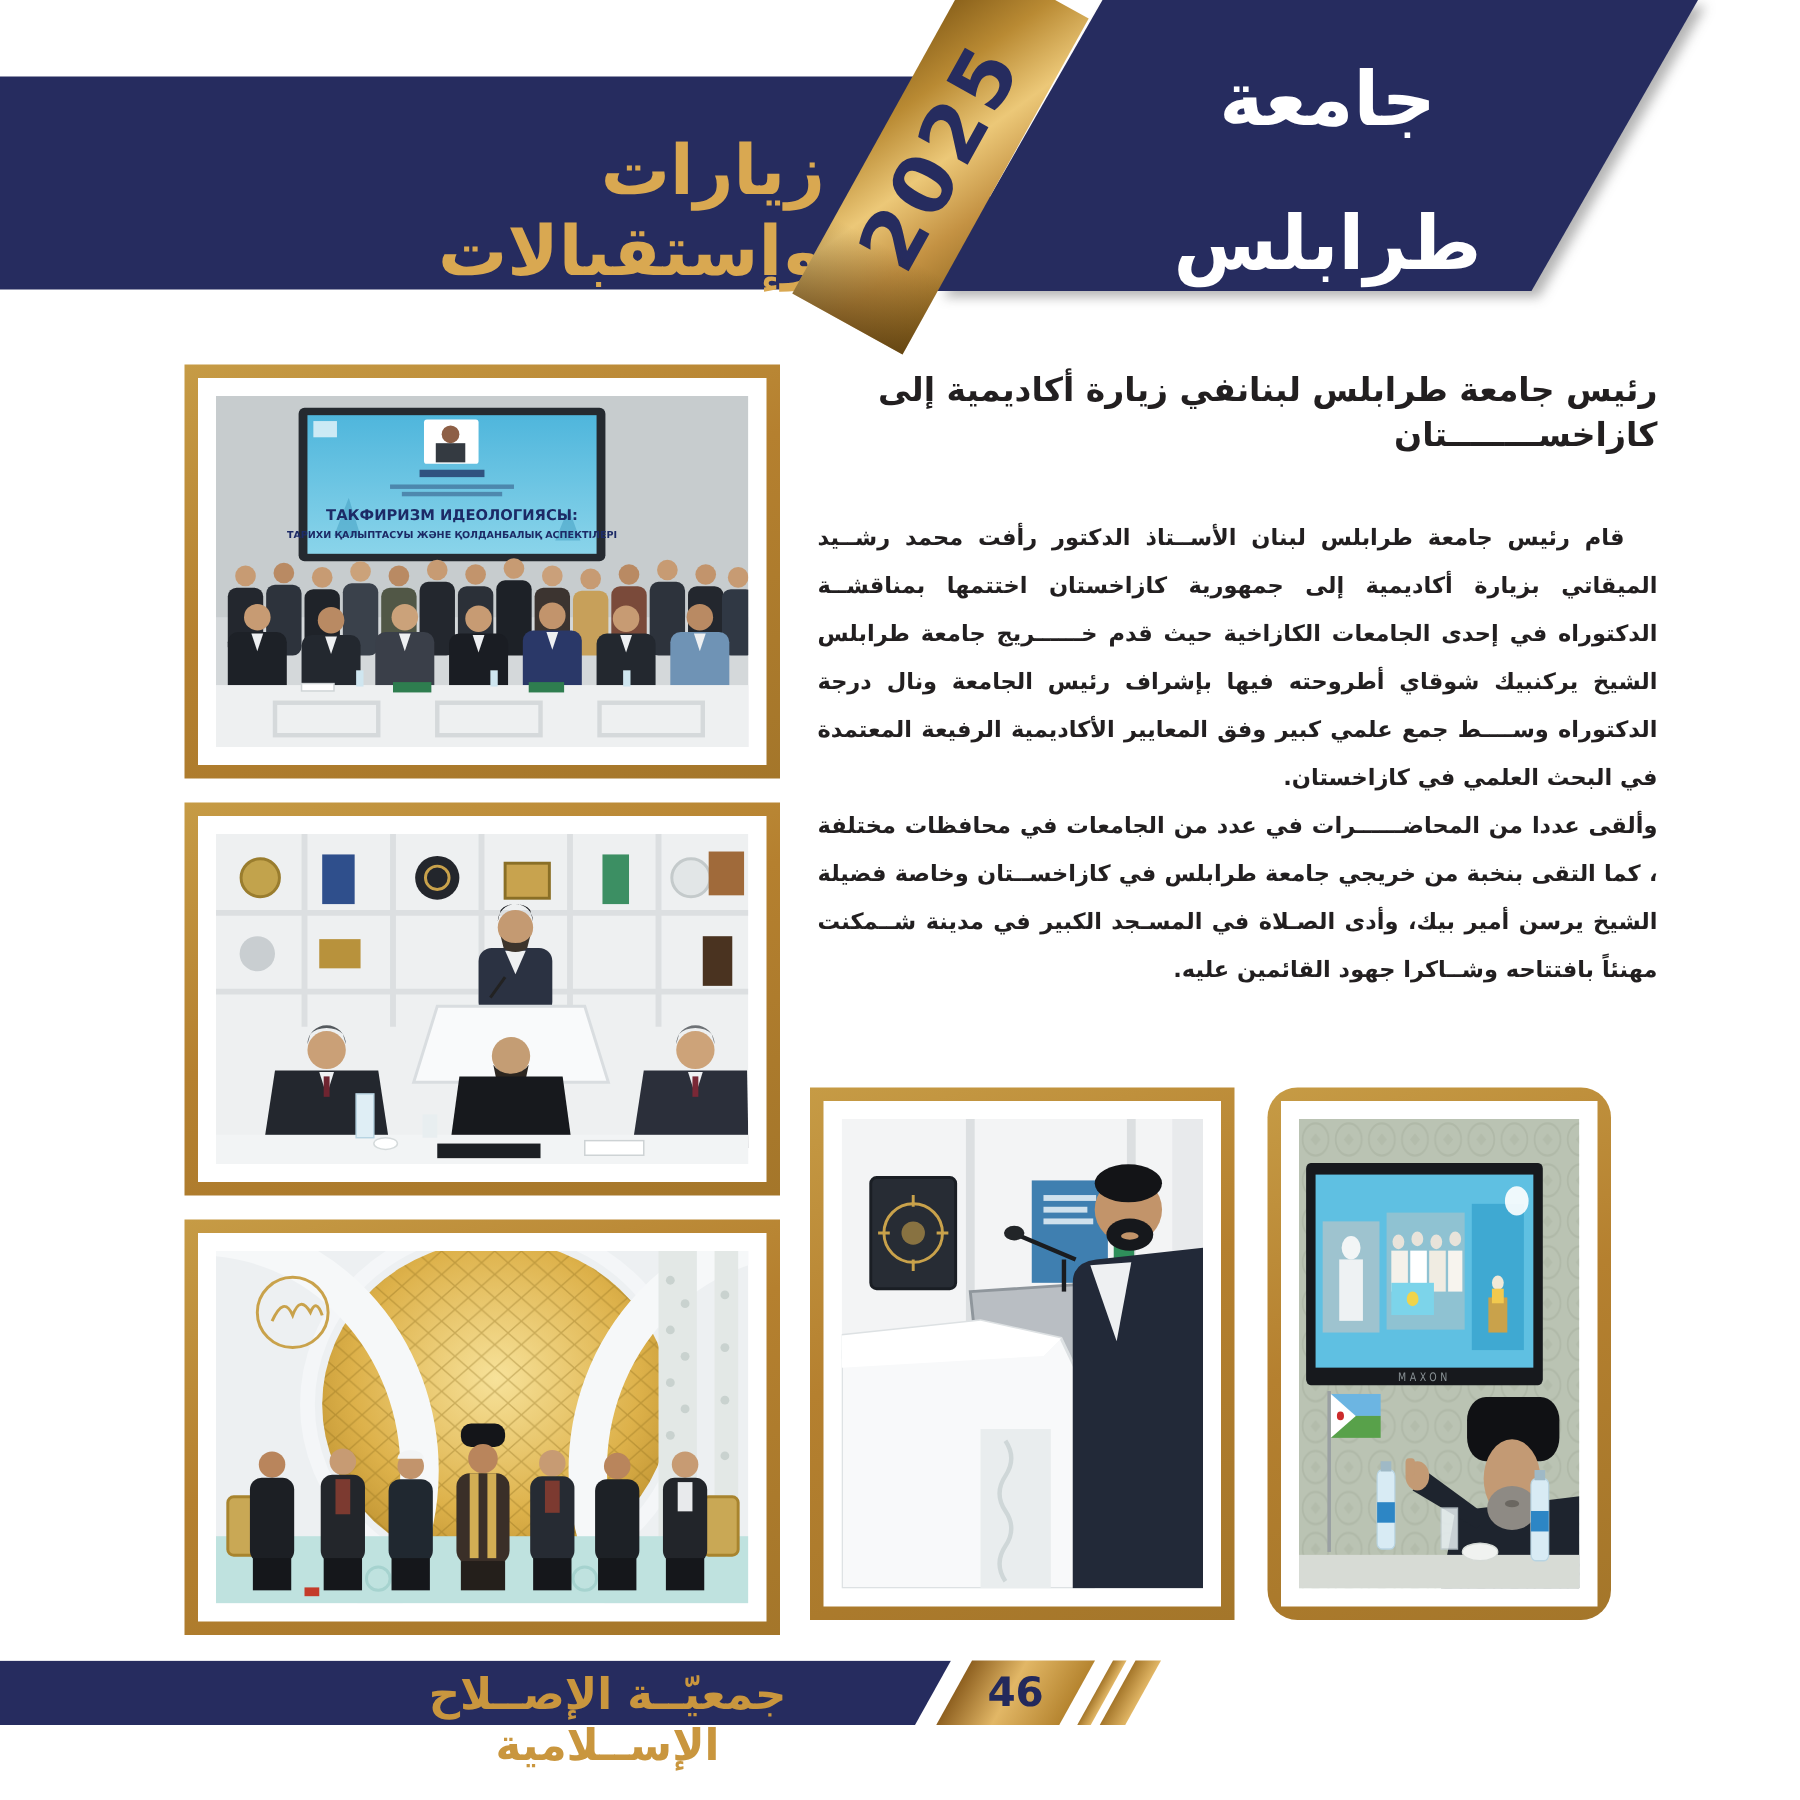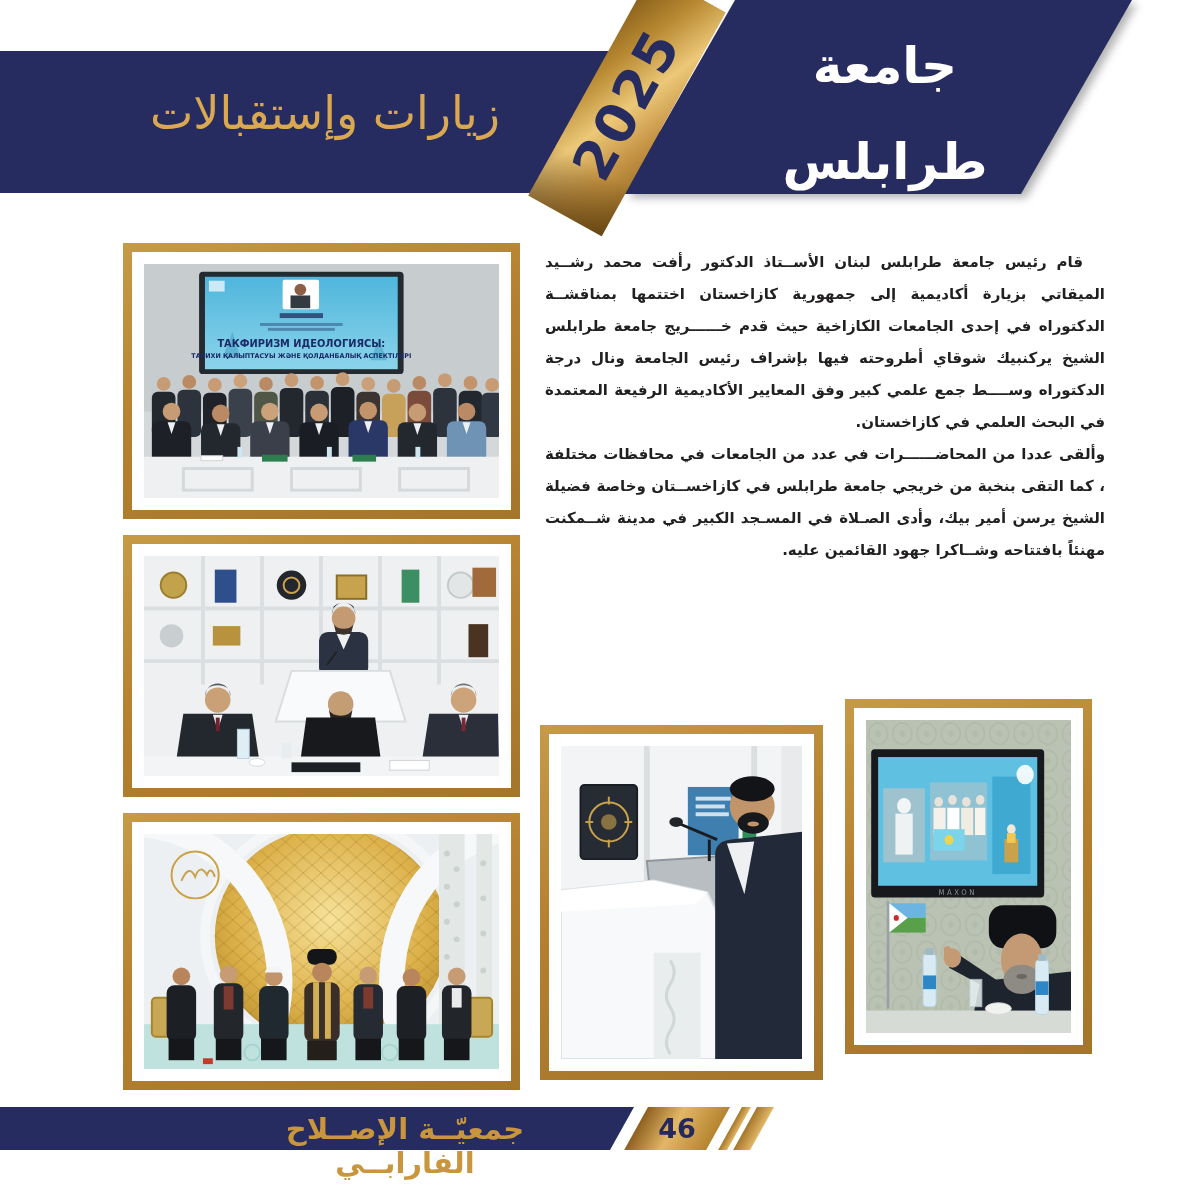--- a/index.html
+++ b/index.html
@@ -1,21 +1,21 @@
 <!DOCTYPE html>
 <html><head>
 <meta charset="utf-8">
 <style>
   html,body{margin:0;padding:0;background:#ffffff;}
   .page{position:relative;width:1200px;height:1200px;background:#ffffff;overflow:hidden;
         font-family:"DejaVu Sans",sans-serif;}
   
   .band-left{position:absolute;left:0;top:51px;width:660px;height:142px;background:#262c5f;}
-  .header-title{position:absolute;left:150px;top:86px;width:400px;text-align:left;
-        font-size:46px;font-weight:normal;color:#d9a851;direction:rtl;letter-spacing:0;}
+  .header-title{position:absolute;left:150px;top:86px;width:400px;text-align:right;
+        font-size:46px;font-weight:bold;color:#d9a851;direction:rtl;letter-spacing:0;}
   .band-right-wrap{position:absolute;left:600px;top:0;width:560px;height:194px;
         filter:drop-shadow(5px 4px 4px rgba(40,40,40,.35));}
   .band-right{position:absolute;inset:0;background:#262c5f;
         clip-path:polygon(135px 0,532px 0,421px 194px,24px 194px);}
   .logo{position:absolute;left:135px;top:18px;width:300px;text-align:center;color:#fff;}
   .logo-callig{font-size:50px;line-height:96px;font-weight:bold;direction:rtl;
         font-family:"DejaVu Sans",sans-serif;}
   .logo-en{font-size:26px;letter-spacing:.5px;margin-top:2px;}
   .logo-country{display:flex;align-items:center;justify-content:center;gap:7px;margin-top:9px;
         color:#c9963e;font-weight:bold;font-size:19px;}
@@ -38,21 +38,21 @@
   .photo{position:absolute;padding:9px;
         background:linear-gradient(160deg,#c69b45 0%,#b5802f 45%,#a4762a 100%);
         box-sizing:border-box;}
   .matte{background:#ffffff;padding:12px;width:100%;height:100%;box-sizing:border-box;}
   .img{width:100%;height:100%;overflow:hidden;text-align:right;}
   .img svg{display:block;width:100%;height:100%;}
   .photo1{left:123px;top:243px;width:397px;height:276px;}
   .photo2{left:123px;top:535px;width:397px;height:262px;}
   .photo3{left:123px;top:813px;width:397px;height:277px;}
   .photo4{left:540px;top:725px;width:283px;height:355px;}
-  .photo5{left:845px;top:699px;width:247px;height:355px;}
+  .photo5{left:845px;top:725px;width:229px;height:355px;border-radius:20px;}
   
   .footer-band{position:absolute;left:0;top:1107px;width:634px;height:43px;background:#262c5f;
         clip-path:polygon(0 0,100% 0,calc(100% - 24px) 100%,0 100%);}
   .footer-callig{position:absolute;left:255px;top:1112px;width:300px;text-align:center;
         direction:rtl;font-size:29px;font-weight:bold;color:#c9963e;}
   .page-badge{position:absolute;left:648px;top:1107px;width:82px;height:43px;
         transform:skewX(-29deg);transform-origin:top left;
         background:linear-gradient(90deg,#8e6020,#e2b766 45%,#b5842f);}
   .page-badge span{display:block;transform:skewX(29deg);text-align:center;line-height:43px;
         font-size:27px;font-weight:bold;color:#23295c;}
@@ -82,20 +82,21 @@
         </div>
       </div>
     </div>
     <div class="header-title">زيارات وإستقبالات</div>
     <div class="ribbon">
       <span class="ribbon-year">2025</span>
     </div>
   </header>
 
   <article class="article">
+    <h1>رئيس جامعة طرابلس لبنانفي زيارة أكاديمية إلى كازاخســــــــتان</h1>
     <p class="indent">قام رئيس جامعة طرابلس لبنان الأســتاذ الدكتور رأفت محمد رشــيد الميقاتي بزيارة أكاديمية إلى جمهورية كازاخستان اختتمها بمناقشــة الدكتوراه في إحدى الجامعات الكازاخية حيث قدم خــــــريج جامعة طرابلس الشيخ يركنبيك شوقاي أطروحته فيها بإشراف رئيس الجامعة ونال درجة الدكتوراه وســــط جمع علمي كبير وفق المعايير الأكاديمية الرفيعة المعتمدة في البحث العلمي في كازاخستان.</p>
     <p>وألقى عددا من المحاضــــــرات في عدد من الجامعات في محافظات مختلفة ، كما التقى بنخبة من خريجي جامعة طرابلس في كازاخســتان وخاصة فضيلة الشيخ يرسن أمير بيك، وأدى الصـلاة في المسـجد الكبير في مدينة شــمكنت مهنئاً بافتتاحه وشــاكرا جهود القائمين عليه.</p>
   </article>
 
   <figure class="photo photo1" style="margin:0" aria-label="Delegation group photo in conference hall with blue presentation screen">
     <div class="matte">
         <div class="img">
     <svg viewBox="0 0 361 238" preserveAspectRatio="none">
       <defs>
         <linearGradient id="sky1" x1="0" y1="0" x2="0" y2="1">
@@ -523,21 +524,21 @@
         <rect x="120" y="266" width="14" height="28" fill="#e6eef1" opacity=".85" stroke="#c2cdd2"></rect>
         <ellipse cx="153" cy="296" rx="15" ry="6" fill="#f0f2f0" stroke="#d5dad6"></ellipse>
       </g>
     </svg>
     </div>
       </div>
   </figure>
 
   <footer>
     <div class="footer-band"></div>
-    <div class="footer-callig">جمعيّــة الإصــلاح الفارابــي</div>
+    <div class="footer-callig">جمعيّــة الإصــلاح الإســلامية</div>
     <div class="page-badge">
       <span>46</span>
     </div>
     <div class="stripe stripe1"></div>
     <div class="stripe stripe2"></div>
   </footer>
 
 </div>
 
 </body></html>

